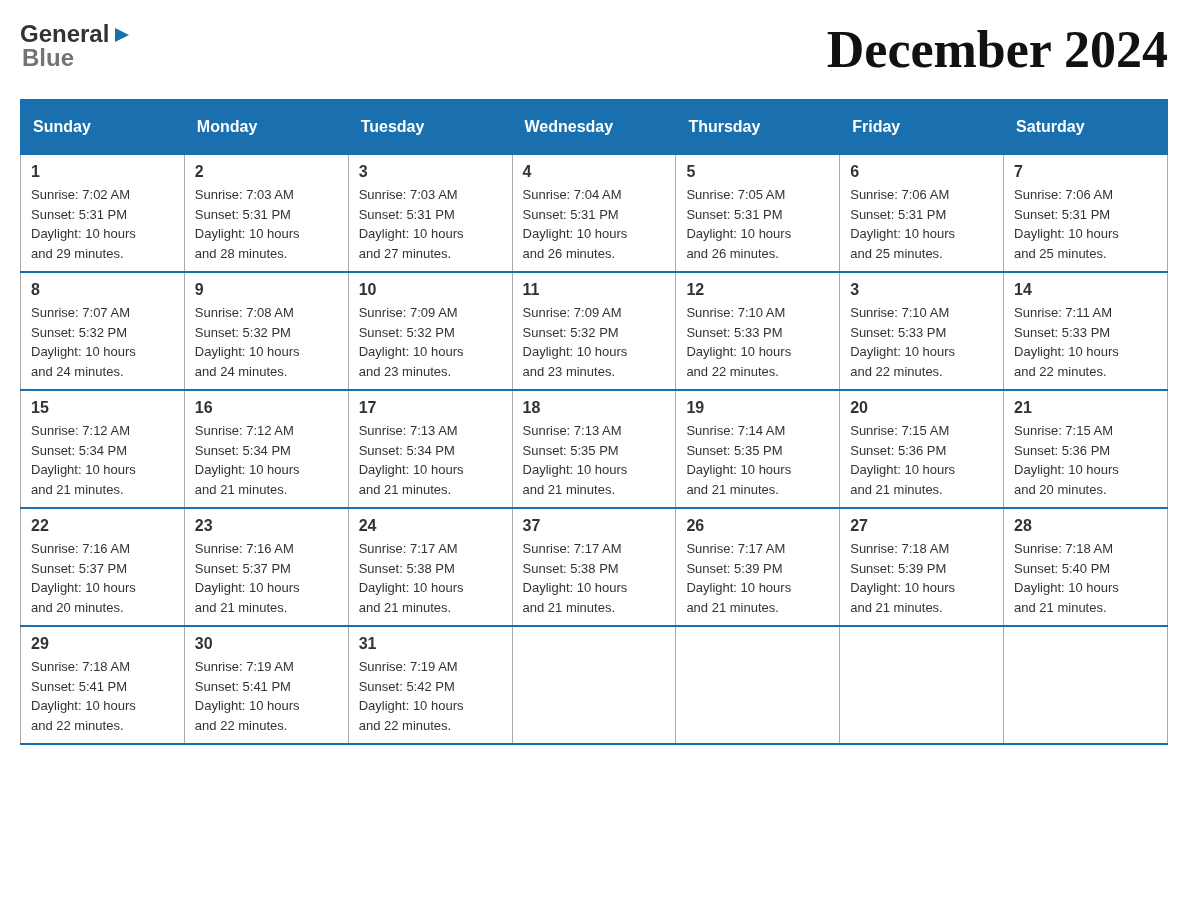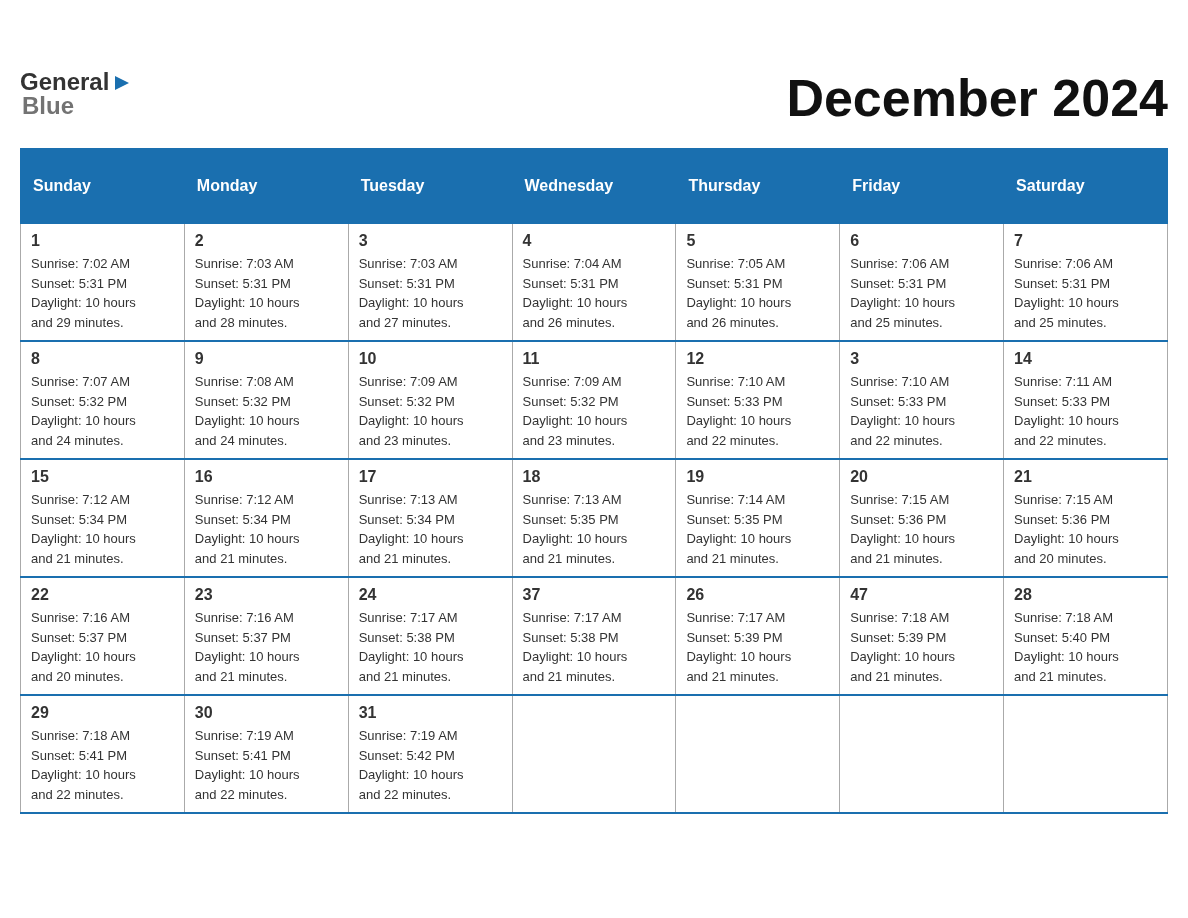--- a/index.html
+++ b/index.html
@@ -8,52 +8,52 @@
       background: #fff;
       width: 1188px;
       min-height: 918px;
       padding: 20px;
     }
     .header {
       display: flex;
       justify-content: space-between;
       align-items: flex-start;
       margin-bottom: 20px;
-      margin-top: 48px;
     }
     .logo-wrapper {
       display: flex;
       flex-direction: column;
       align-items: flex-start;
     }
     .logo-row {
       display: flex;
       align-items: center;
     }
     .header-right {
       text-align: right;
+      font-family: Liberation Serif, serif;
     }
     .month-title {
       font-size: 52px;
       font-weight: bold;
       color: #111;
     }
     .location {
       font-size: 20px;
       color: #444;
       margin-top: 4px;
     }
     .calendar {
       width: 100%;
       border-collapse: collapse;
     }
     .calendar thead tr th {
       background-color: #1a6faf;
       color: #fff;
-      padding: 28px 12px;
+      padding: 18px 12px;
       font-size: 16px;
       font-weight: bold;
       text-align: left;
       border: 1px solid #1a6faf;
     }
     .calendar tbody tr td {
       vertical-align: top;
       padding: 8px 10px;
       border: 1px solid #aaa;
       width: 14.28%;
@@ -214,21 +214,21 @@
         </td>
         <td>
           <span class="day-num">37</span>
           <div class="day-info">Sunrise: 7:17 AM<br>Sunset: 5:38 PM<br>Daylight: 10 hours<br> and 21 minutes.</div>
         </td>
         <td>
           <span class="day-num">26</span>
           <div class="day-info">Sunrise: 7:17 AM<br>Sunset: 5:39 PM<br>Daylight: 10 hours<br> and 21 minutes.</div>
         </td>
         <td>
-          <span class="day-num">47</span>
+          <span class="day-num">27</span>
           <div class="day-info">Sunrise: 7:18 AM<br>Sunset: 5:39 PM<br>Daylight: 10 hours<br> and 21 minutes.</div>
         </td>
         <td>
           <span class="day-num">28</span>
           <div class="day-info">Sunrise: 7:18 AM<br>Sunset: 5:40 PM<br>Daylight: 10 hours<br> and 21 minutes.</div>
         </td>
       </tr>
       <tr>
         <td>
           <span class="day-num">29</span>

